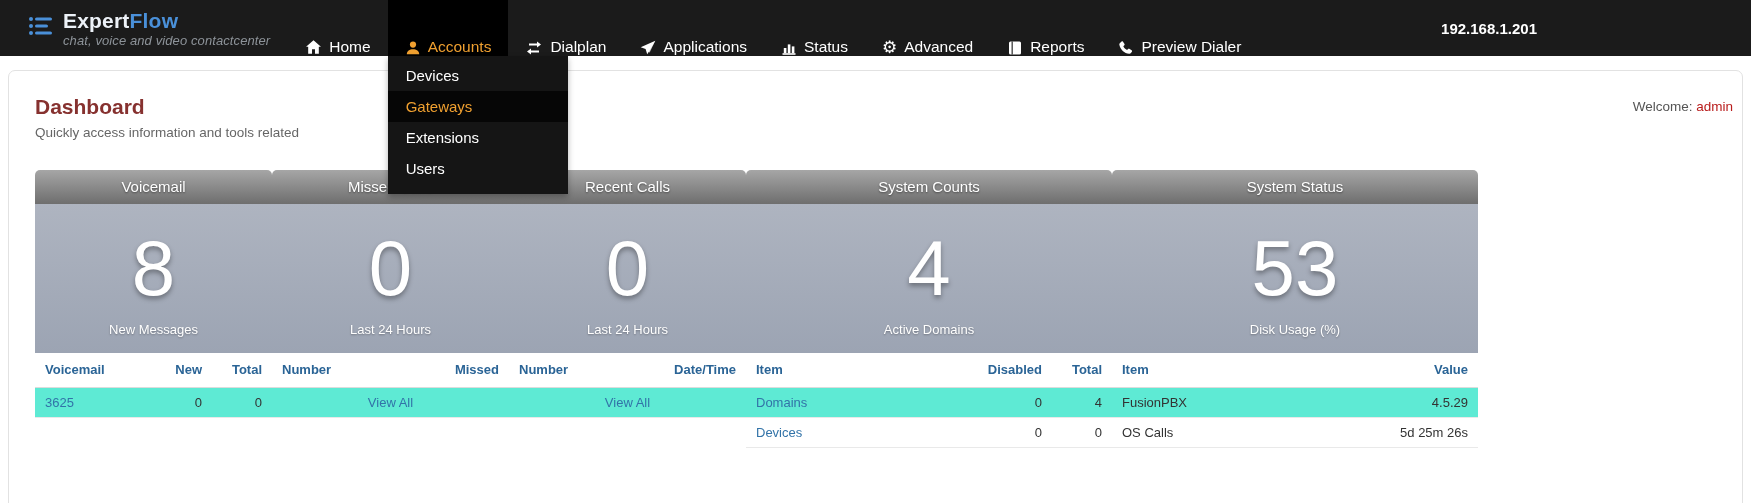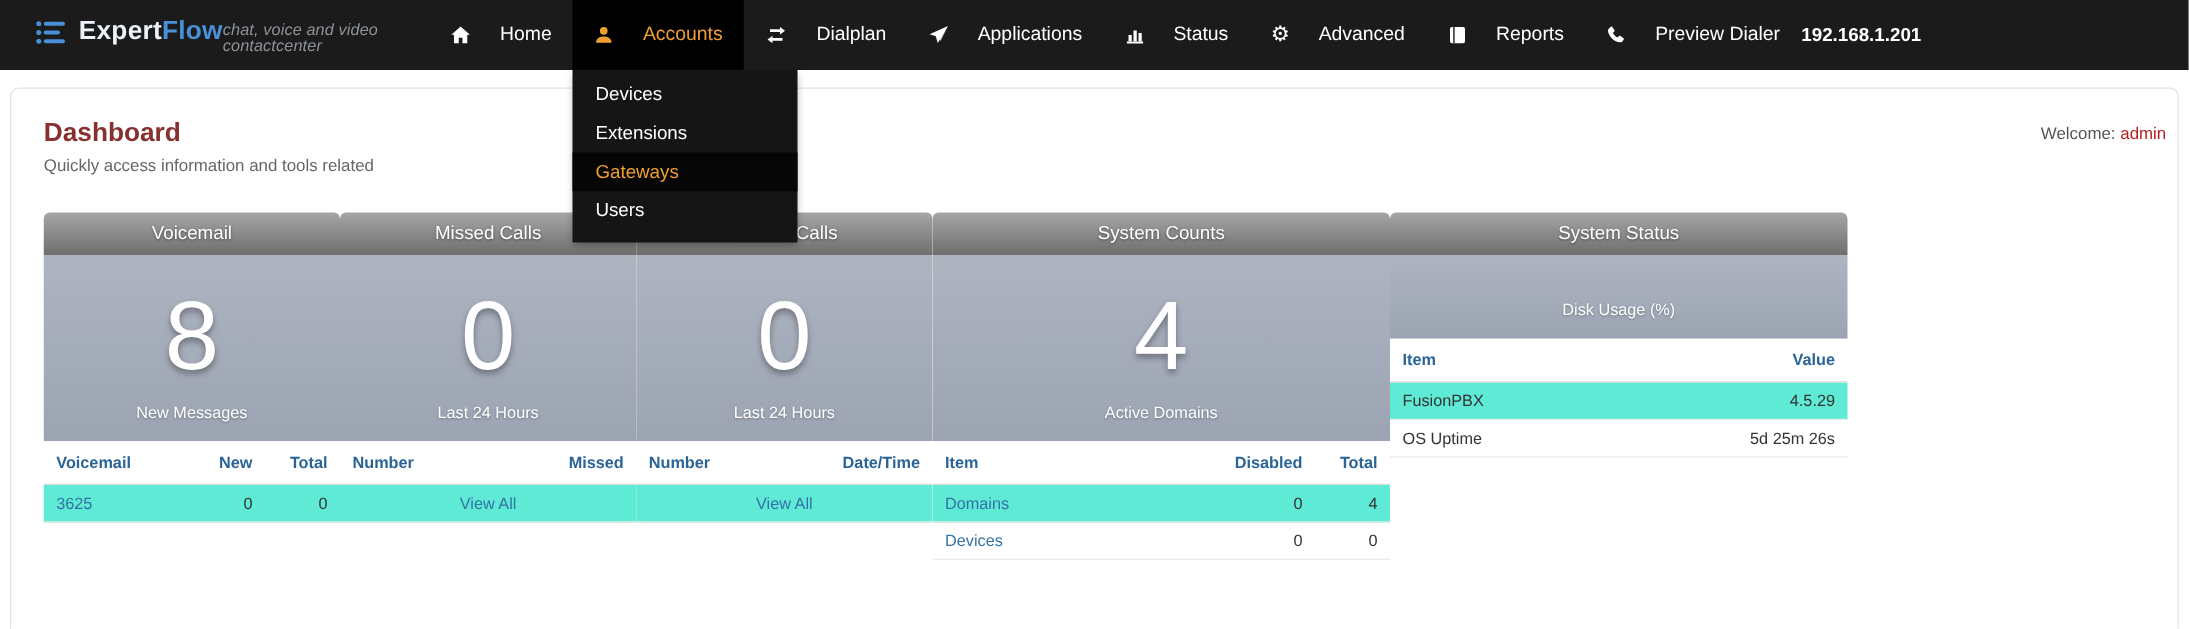--- a/index.html
+++ b/index.html
@@ -17,29 +17,29 @@
   .navbar {
     position: relative;
     z-index: 50;
     display: flex;
     align-items: center;
     height: 56px;
     background: #1b1b1b;
     color: #fff;
   }
   .logo { display: flex; align-items: center; gap: 9px; padding: 0 18px 0 28px; cursor: pointer; }
-  .logo-text { display: flex; flex-direction: row; line-height: 1; }
+  .logo-text { display: flex; flex-direction: column; line-height: 1; }
   .brand { font-size: 21px; font-weight: bold; color: #edf2f8; letter-spacing: .2px; }
   .brand .blue { color: #4a90d9; }
   .tagline { font-size: 13px; color: #8d9399; margin-top: 3px; letter-spacing: .1px; font-style: italic; }
 
   .nav { display: flex; align-items: stretch; height: 100%; }
   .nav-item {
     position: relative;
-    display: flex; align-items: center; gap: 23px;
+    display: flex; align-items: flex-end; gap: 7px;
     padding: 0 17px;
     font-size: 15.5px; color: #fff; cursor: pointer; white-space: nowrap;
   }
   .nav-item .nicon { display: flex; align-items: center; }
   .nav-item.active { background: #000; color: #f0a030; }
   .glyph { font-family: "DejaVu Sans", sans-serif; font-size: 17px; line-height: 1; }
 
   .menu {
     position: absolute; top: 56px; left: 0;
     width: 180px; background: #151515;
@@ -149,22 +149,22 @@
         <span class="nicon">
           <svg width="16" height="16" viewBox="0 0 16 16">
               <circle cx="8" cy="4.6" r="3.1" fill="currentColor"></circle>
               <path fill="currentColor" d="M1.8 14.2c0-3.4 2.8-5 6.2-5s6.2 1.6 6.2 5z"></path>
             </svg>
         </span>
         <span>Accounts</span>
 
         <div class="menu">
           <div class="menu-item">Devices</div>
+          <div class="menu-item hl">Gateways</div>
           <div class="menu-item">Extensions</div>
-          <div class="menu-item hl">Gateways</div>
           <div class="menu-item">Users</div>
         </div>
       </div>
 
       <div class="nav-item">
         <span class="nicon">
           <svg width="18" height="16" viewBox="0 0 16 16">
               <path fill="currentColor" d="M11 1.5 15 4.5 11 7.5V5.6H3V3.4h8zM5 8.5 1 11.5l4 3v-1.9h8v-2.2H5z"></path>
             </svg>
         </span>
@@ -329,36 +329,37 @@
                 <td class="r">0</td>
                 <td class="r">0</td>
               </tr>
             </tbody>
           </table>
         </div>
 
         <div class="hud wide">
           <div class="hud-head">System Status</div>
           <div class="hud-body">
+            <div class="hud-number">53</div>
             <div class="hud-label">Disk Usage (%)</div>
           </div>
           <table class="hud-table">
             <thead>
                 <tr>
               <th>Item</th>
               <th class="r">Value</th>
             </tr>
               </thead>
             <tbody>
               <tr class="stripe">
                 <td>FusionPBX</td>
                 <td class="r">4.5.29</td>
               </tr>
               <tr>
-                <td>OS Uptime</td>
+                <td>OS Calls</td>
                 <td class="r">5d 25m 26s</td>
               </tr>
             </tbody>
           </table>
         </div>
 
       </div>
     </div>
   </div>
 

